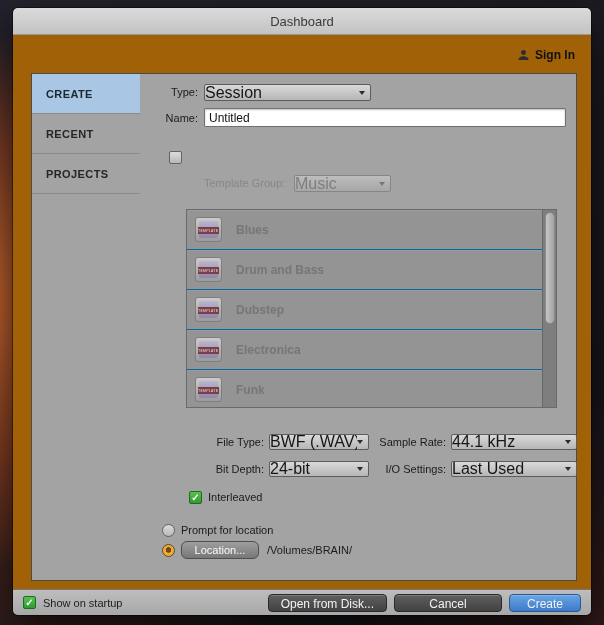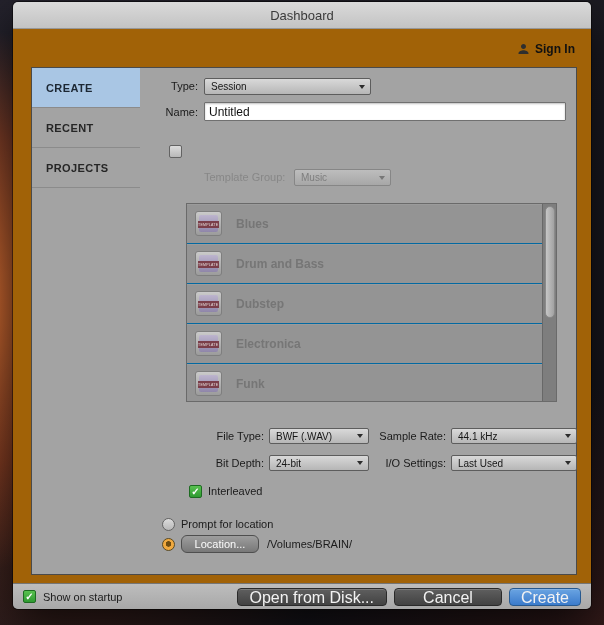--- a/index.html
+++ b/index.html
@@ -8,21 +8,21 @@
     width:604px;height:625px;position:relative;overflow:hidden;
     font-family:"Liberation Sans",sans-serif;
     background:
       radial-gradient(ellipse 300px 380px at -40px 48%, rgba(235,120,50,0.92), rgba(190,80,35,0.55) 45%, rgba(0,0,0,0) 72%),
       radial-gradient(ellipse 420px 300px at 12% 88%, rgba(130,55,28,0.45), rgba(0,0,0,0) 60%),
       radial-gradient(ellipse 520px 420px at 102% 102%, rgba(75,32,26,0.6), rgba(0,0,0,0) 60%),
       linear-gradient(150deg, #24222c 0%, #1b1a21 40%, #141218 100%);
   }
   
   .window{
-    position:absolute;left:13px;top:2px;width:578px;height:607px;
+    position:absolute;left:13px;top:8px;width:578px;height:607px;
     border-radius:5px;
     box-shadow:0 18px 45px rgba(0,0,0,0.7), 0 0 0 1px rgba(0,0,0,0.45);
     background:#616161;
   }
   .titlebar{
     position:absolute;top:0;left:0;right:0;height:27px;
     background:linear-gradient(#dadada,#c3c3c3);
     border-bottom:1px solid #979797;
     border-radius:5px 5px 0 0;
     display:flex;align-items:center;justify-content:center;
@@ -55,21 +55,21 @@
   .side-item.active{ background:#a9c6e4; color:#1c2733; }
   
   .lbl{ font-size:11px;color:#1b1b1b;line-height:17px;white-space:nowrap; }
   .lbl.right{ text-align:right; }
   .lbl.disabled{ color:#878787; }
   
   .dd{
     display:flex;align-items:center;height:17px;
     background:linear-gradient(#d9d9d9,#b6b6b6);
     border:1px solid #5d5d5d;border-radius:2px;
-    font-size:10px;color:#161616;padding-left:6px;
+    font-size:16px;color:#161616;
   }
   .dd .dd-text{flex:1;overflow:hidden;white-space:nowrap;}
   .dd .arrow{
     width:0;height:0;margin-right:5px;
     border-left:3.5px solid transparent;border-right:3.5px solid transparent;
     border-top:4.5px solid #2c2c2c;
   }
   .dd.disabled{ background:linear-gradient(#bdbdbd,#a7a7a7); border-color:#868686; color:#7e7e7e; }
   .dd.disabled .arrow{ border-top-color:#777; }
   
@@ -142,24 +142,24 @@
   }
   
   .footer{
     position:absolute;bottom:0;left:0;right:0;height:26px;
     background:linear-gradient(#bdbdbd,#a8a8a8);
     border-top:1px solid #757575;border-radius:0 0 5px 5px;
     display:flex;align-items:center;padding:0 10px;gap:7px;
   }
   .footer .spacer{ flex:1; }
   .btn-dark{
-    height:18px;display:flex;align-items:flex-start;justify-content:center;
+    height:18px;display:flex;align-items:flex-end;justify-content:center;
     background:linear-gradient(#5f5f5f,#424242);
     border:1px solid #2a2a2a;border-radius:4px;
-    font-size:16px;color:#f2f2f2;padding:0 12px;
+    font-size:12px;color:#f2f2f2;padding:0 12px;
     box-shadow:inset 0 1px 0 rgba(255,255,255,0.18);
   }
   .btn-blue{
     background:linear-gradient(#6aa4e2,#3b7bcb);
     border-color:#27598f;
   }
   .footer-label{ font-size:11px;color:#1c1c1c; }
 </style>
 </head>
 <body>

